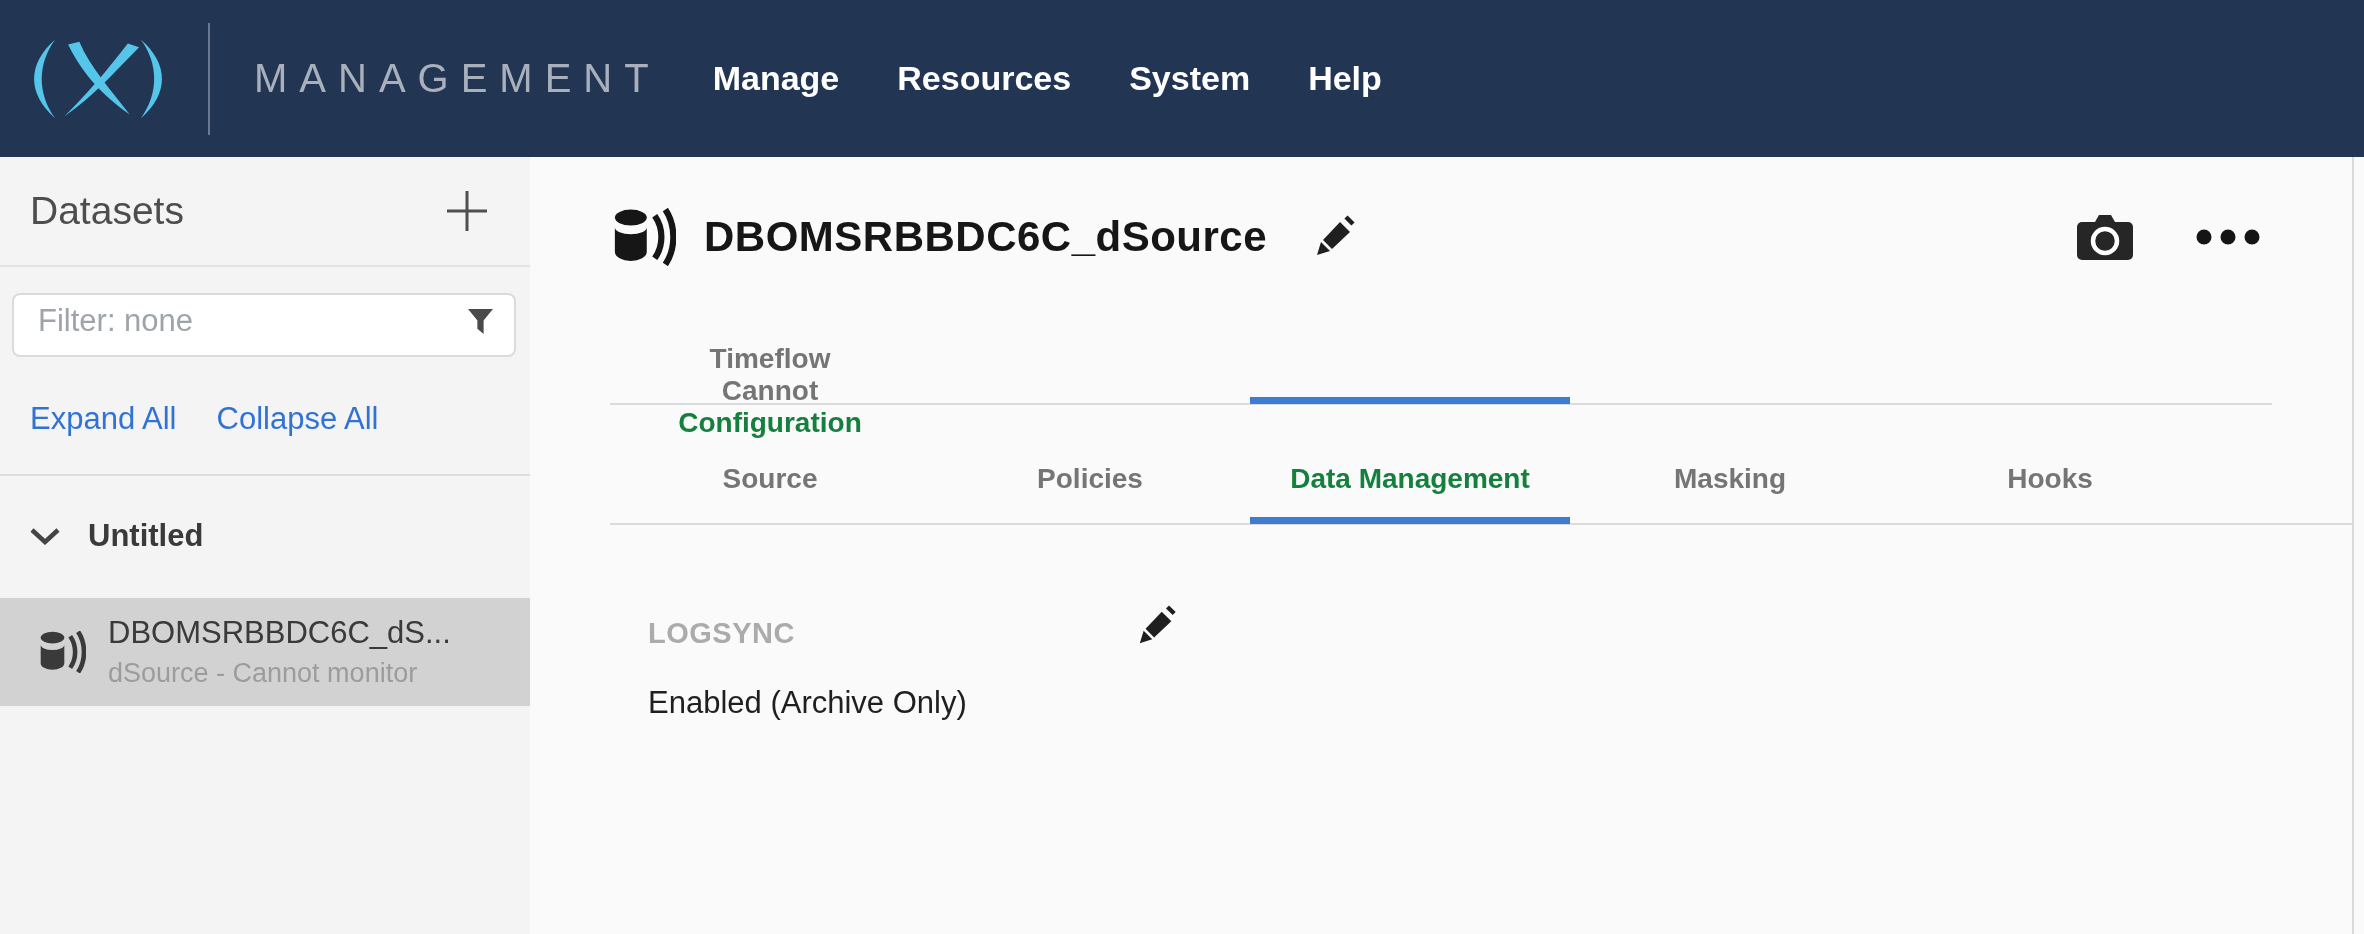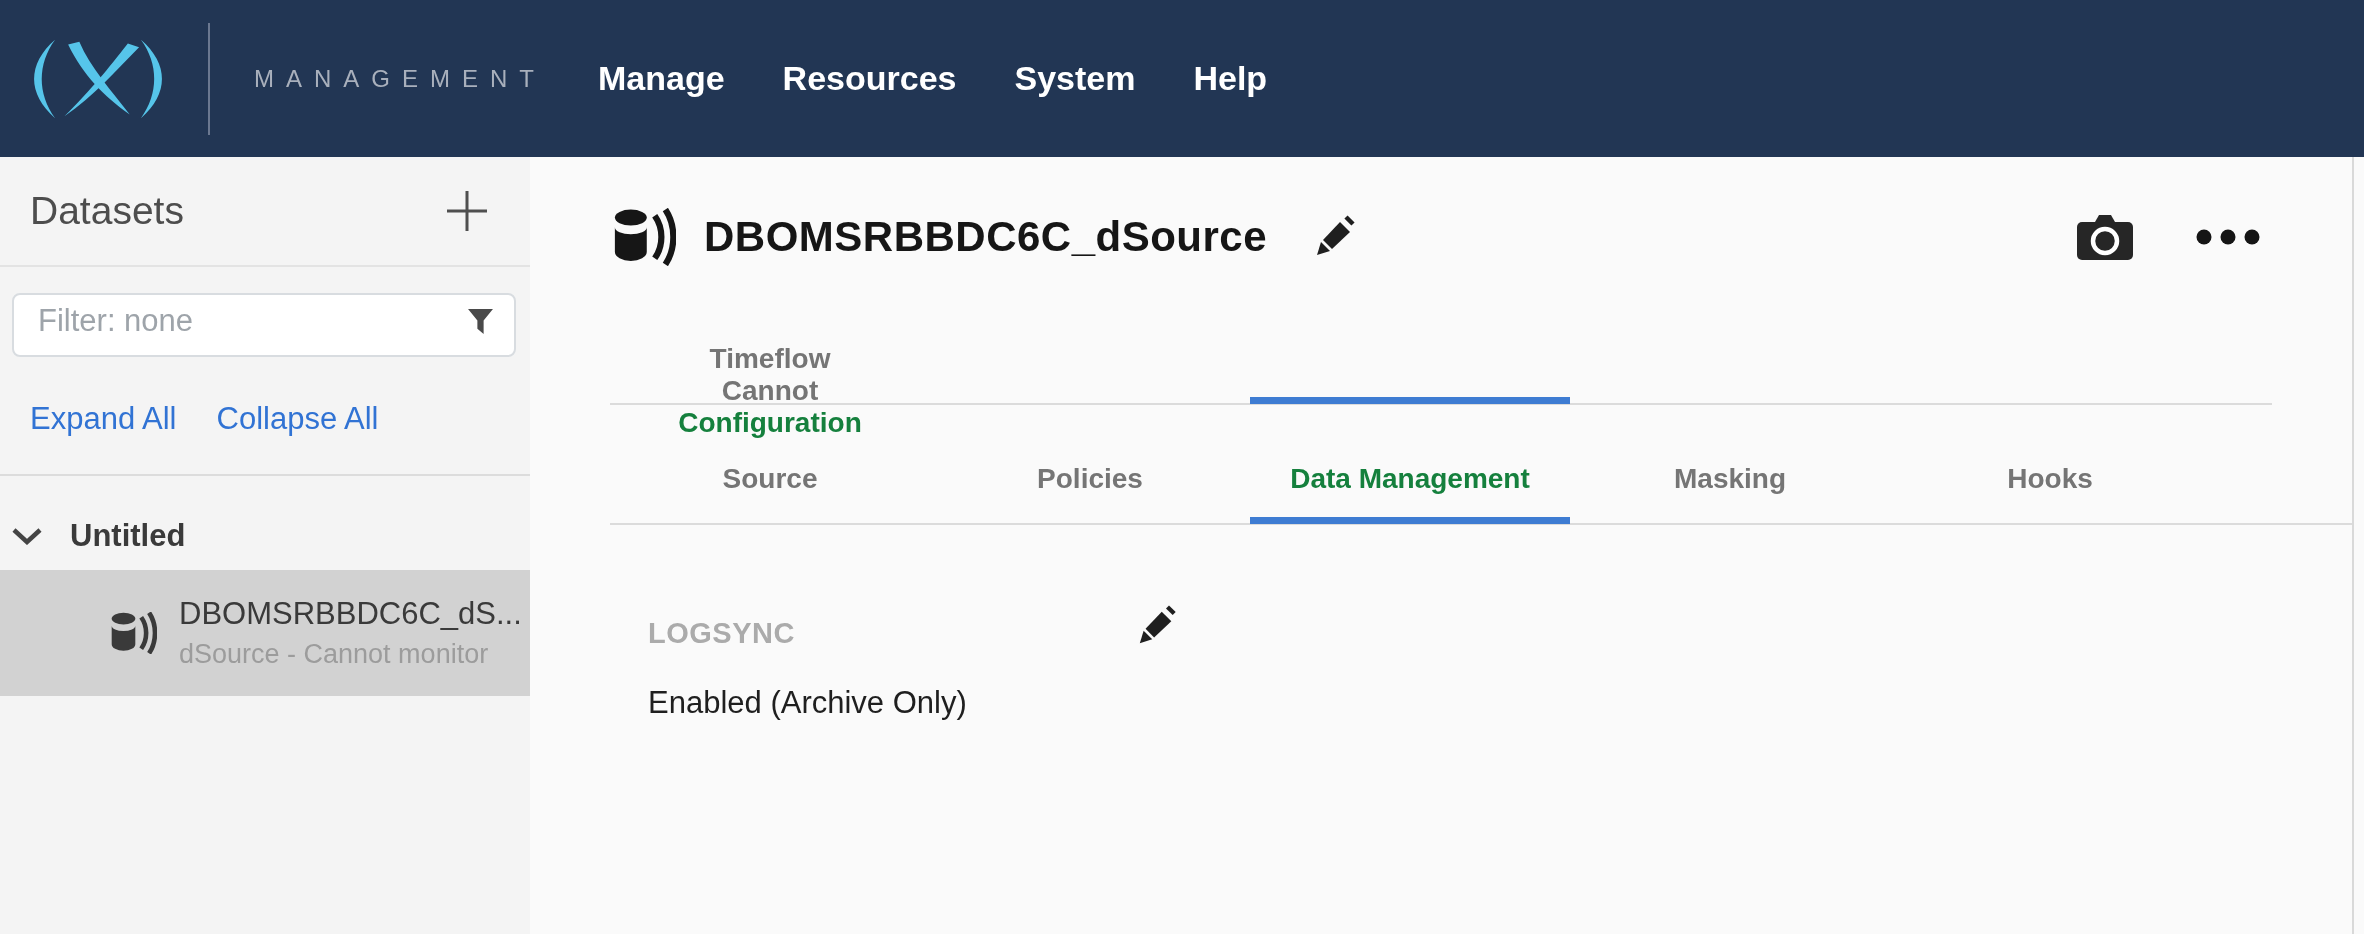--- a/index.html
+++ b/index.html
@@ -3,41 +3,41 @@
 <meta charset="utf-8">
 <style>
   * { margin:0; padding:0; box-sizing:border-box; }
   html,body { width:2364px; height:934px; overflow:hidden; background:#FAFAFA;
               font-family:"Liberation Sans", sans-serif; }
 
   
   .navbar { height:157px; background:#223654; display:flex; align-items:center; padding-left:14px; }
   .logo-svg { width:168px; height:94px; display:block; }
   .nav-divider { width:2px; height:112px; background:#6B7890; margin-left:26px; }
-  .brand { margin-left:44px; font-size:24px; letter-spacing:12px; color:#A9B0BC; font-weight:400; }
+  .brand { margin-left:44px; font-size:40px; letter-spacing:12px; color:#A9B0BC; font-weight:400; }
   .nav-menu { display:flex; gap:58px; margin-left:52px; }
   .nav-item { color:#FFFFFF; font-size:34px; font-weight:700; cursor:pointer; line-height:157px; height:196px; display:flex; align-items:center; }
 
   
   .body-row { display:flex; height:777px; }
 
   
   .sidebar { width:530px; background:#F4F4F4; flex:none; }
   .sidebar-header { height:110px; border-bottom:2px solid #E3E3E3; display:flex; align-items:center; justify-content:space-between; padding:0 40px 0 30px; }
   .sidebar-title { font-size:39px; color:#4D4D4D; }
   .plus-btn { width:46px; height:46px; cursor:pointer; display:flex; }
   .filter-box { margin:26px 14px 0 12px; height:64px; background:#FFFFFF; border:2px solid #D8DCE0; border-radius:8px; display:flex; align-items:center; padding:0 20px 8px 24px; }
   .filter-input { flex:1; border:none; outline:none; font-size:31px; color:#333; background:transparent; font-family:"Liberation Sans", sans-serif; }
   .filter-input::placeholder { color:#9EA4AA; }
   .tree-links { margin:44px 0 0 30px; display:flex; gap:40px; }
   .tree-link { font-size:31px; color:#3173D4; cursor:pointer; }
   .side-divider { margin-top:37px; height:2px; background:#DCDCDC; }
-  .group-row { margin-top:42px; padding-left:12px; display:flex; align-items:center; gap:28px; cursor:pointer; }
+  .group-row { margin-top:42px; padding-left:30px; display:flex; align-items:center; gap:28px; cursor:pointer; }
   .group-label { font-size:31px; font-weight:700; color:#3A3A3A; }
-  .ds-item { margin-top:16px; height:126px; background:#D2D2D2; display:flex; align-items:center; padding-left:111px; gap:22px; cursor:pointer; }
+  .ds-item { margin-top:44px; height:108px; background:#D2D2D2; display:flex; align-items:center; padding-left:40px; gap:22px; cursor:pointer; }
   .ds-item-text { display:flex; flex-direction:column; }
   .ds-item-title { font-size:31px; color:#3A3A3A; }
   .ds-item-sub { font-size:27px; color:#9C9C9C; margin-top:7px; }
 
   
   .main { flex:1; background:#FAFAFA; position:relative; }
   .scroll-edge { position:absolute; top:0; bottom:0; right:10px; width:2px; background:#D9D9D9; }
 
   .title-row { position:absolute; top:38px; left:84px; right:104px; height:84px; display:flex; align-items:center; }
   .page-title { font-size:42px; font-weight:700; color:#161616; margin-left:28px; letter-spacing:0.5px; }

